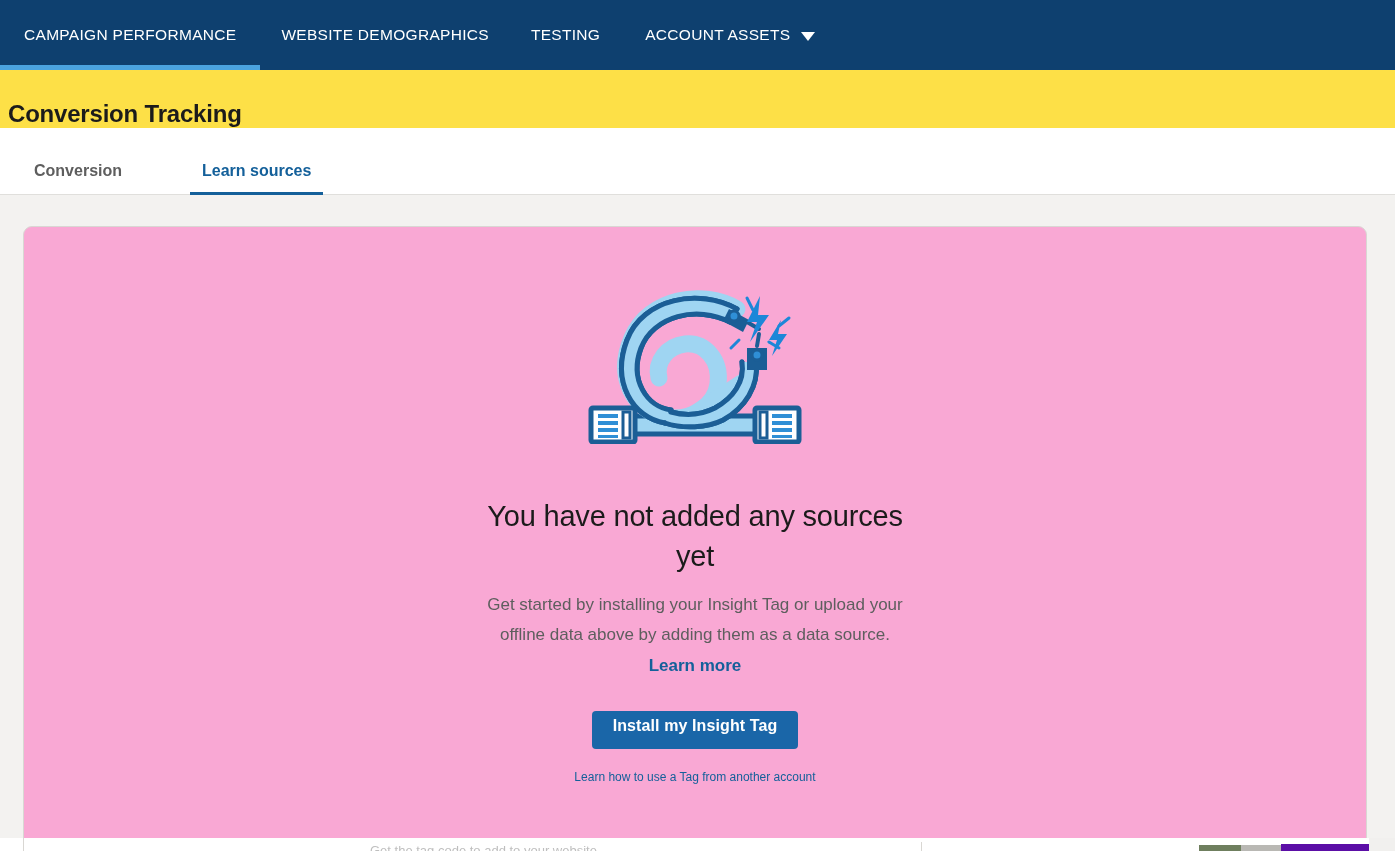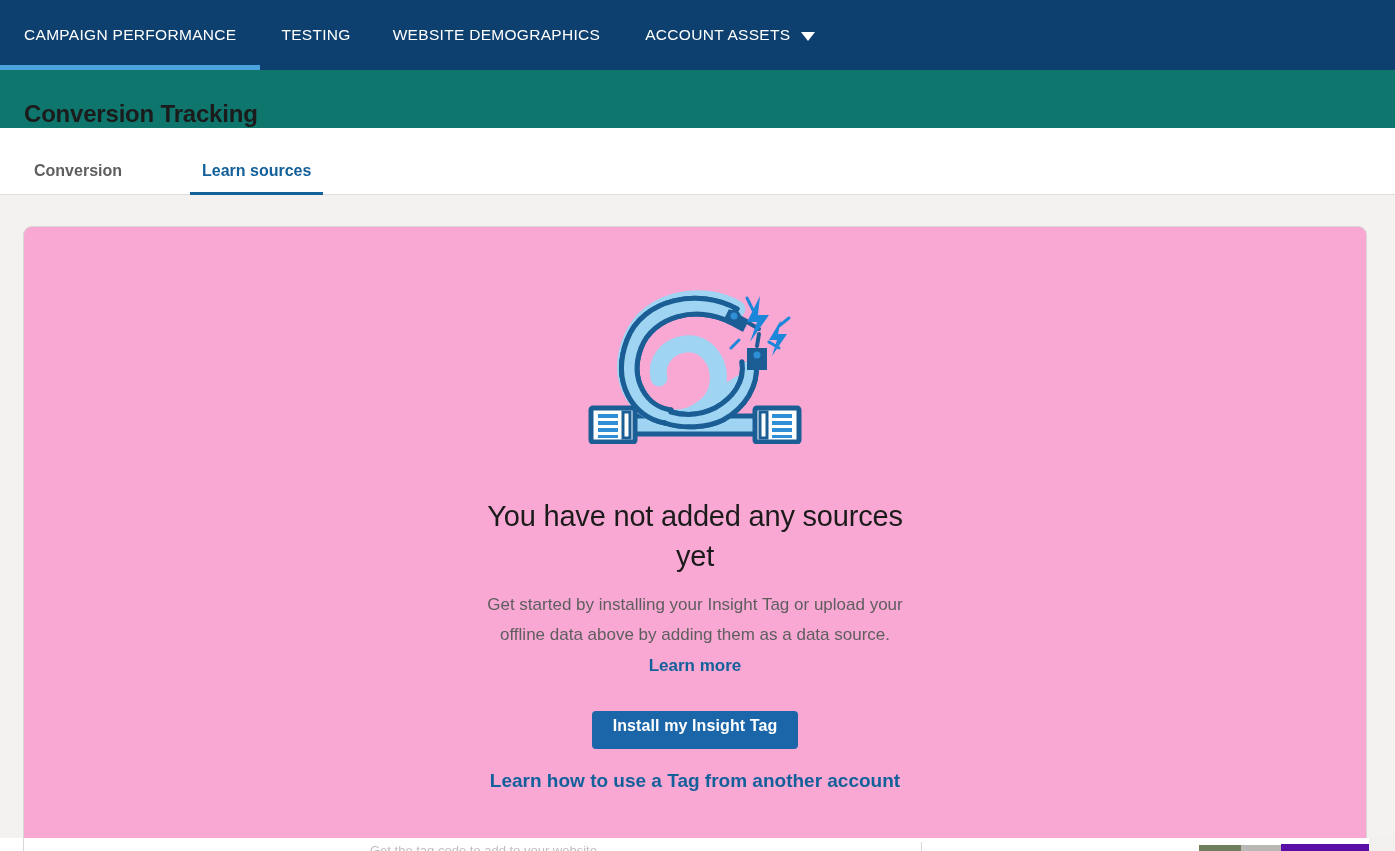--- a/index.html
+++ b/index.html
@@ -64,22 +64,22 @@
     width: 0; height: 0;
     border-left: 7px solid transparent;
     border-right: 7px solid transparent;
     border-top: 9px solid #ffffff;
     position: relative;
     top: 1px;
   }
 
   
   .page-header {
-    background: #0f766e;
-    padding: 30px 0 0 24px;
+    background: #fde047;
+    padding: 30px 0 0 8px;
   }
   .page-title {
     font-size: 24px;
     font-weight: 700;
     color: #1b1b1b;
     letter-spacing: -0.2px;
     margin: 0;
   }
 
   
@@ -181,22 +181,22 @@
     padding: 6px 21px 14px 21px;
     cursor: pointer;
     font-family: "Liberation Sans", sans-serif;
     letter-spacing: 0.1px;
   }
 
   .secondary-link {
     display: block;
     margin-top: 21px;
     color: #14609a;
-    font-size: 19px;
-    font-weight: 700;
+    font-size: 12px;
+    font-weight: 400;
     text-decoration: none;
     cursor: pointer;
     white-space: nowrap;
   }
 
   
   .bottom-strip {
     position: absolute;
     left: 0;
     bottom: 0;
@@ -268,26 +268,26 @@
 
 <div class="topnav">
   <div class="topnav-items">
 
     <div class="nav-item first active">
       <span>CAMPAIGN PERFORMANCE</span>
       <span class="nav-underline"></span>
     </div>
 
     <div class="nav-item mid">
+      <span>WEBSITE DEMOGRAPHICS</span>
+
+    </div>
+
+    <div class="nav-item mid">
       <span>TESTING</span>
-
-    </div>
-
-    <div class="nav-item mid">
-      <span>WEBSITE DEMOGRAPHICS</span>
 
     </div>
 
     <div class="nav-item last">
       <span>ACCOUNT ASSETS</span>
       <span class="caret-down"></span>
 
     </div>
 
   </div>

